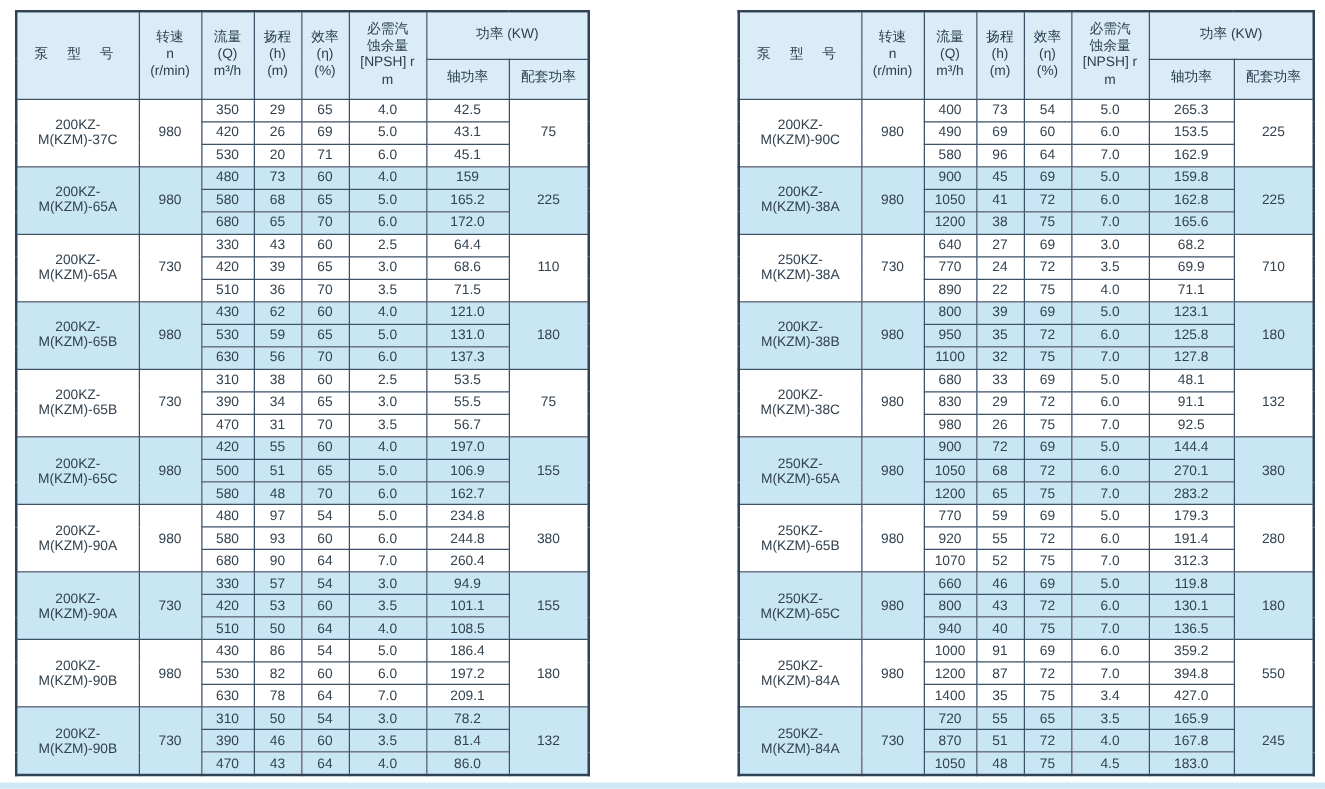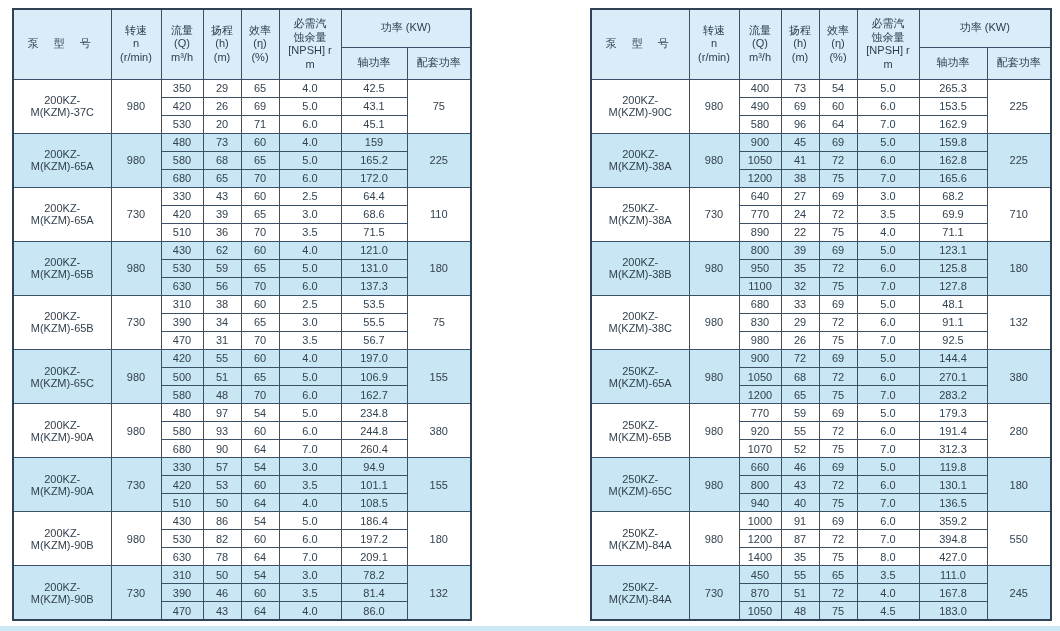--- a/index.html
+++ b/index.html
@@ -581,31 +581,31 @@
           <td>1200</td>
           <td>87</td>
           <td>72</td>
           <td>7.0</td>
           <td>394.8</td>
         </tr>
         <tr>
           <td>1400</td>
           <td>35</td>
           <td>75</td>
-          <td>8.0</td>
+          <td>3.4</td>
           <td>427.0</td>
         </tr>
         <tr class="hl">
           <td rowspan="3" class="model-cell">250KZ-M(KZM)-84A</td>
           <td rowspan="3">730</td>
-          <td>450</td>
+          <td>720</td>
           <td>55</td>
           <td>65</td>
           <td>3.5</td>
-          <td>111.0</td>
+          <td>165.9</td>
           <td rowspan="3">245</td>
         </tr>
         <tr class="hl">
           <td>870</td>
           <td>51</td>
           <td>72</td>
           <td>4.0</td>
           <td>167.8</td>
         </tr>
         <tr class="hl">

